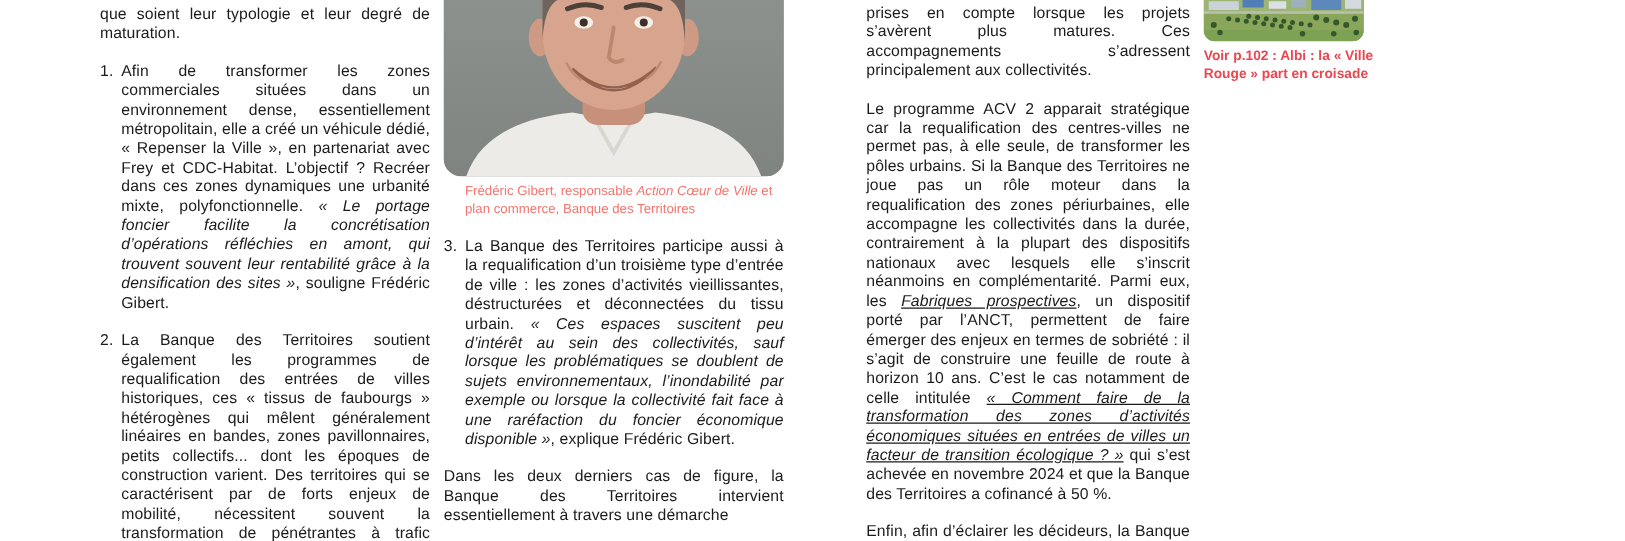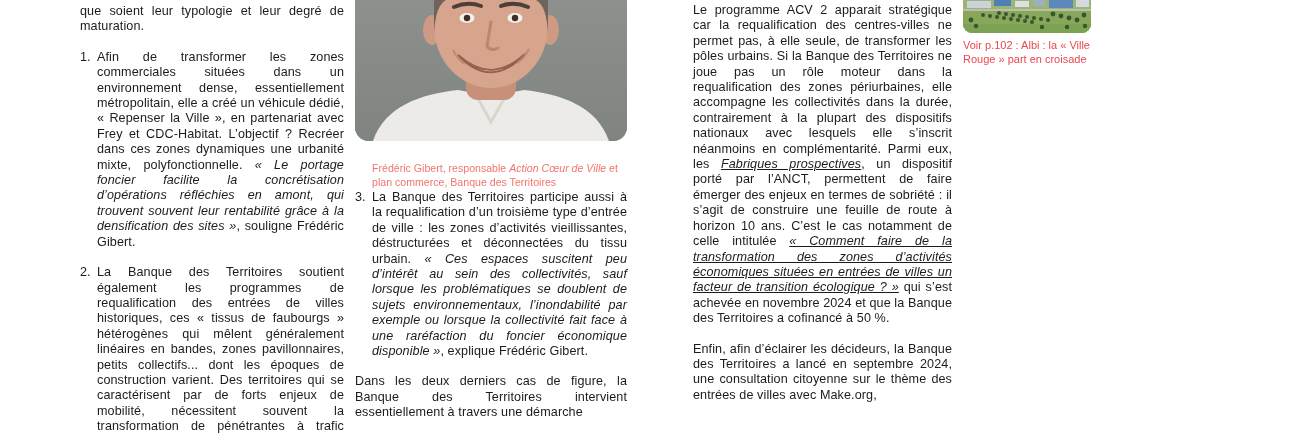--- a/index.html
+++ b/index.html
@@ -17,31 +17,31 @@
   .li .num{position:absolute;left:0;top:0;}
   .col-left{left:80px;top:4px;width:264px;}
   .col-mid{left:355px;top:190px;width:272px;}
   .col-right{left:693px;top:3px;width:259px;}
   .photo{
     position:absolute;left:355px;top:0;width:272px;height:141px;
     border-radius:0 0 14px 14px;overflow:hidden;background:#868b88;
   }
   .photo svg{display:block;width:100%;height:100%;}
   .photo-caption{
-    position:absolute;left:372px;top:162px;width:250px;
+    position:absolute;left:372px;top:147px;width:250px;
     font-size:10.6px;line-height:13.6px;color:#f2756d;text-align:left;
   }
   .thumb{
     position:absolute;left:963px;top:0;width:128px;height:33px;
     border-radius:0 0 9px 9px;overflow:hidden;background:#86a355;
   }
   .thumb svg{display:block;width:100%;height:100%;}
   .note{
     position:absolute;left:963px;top:39px;width:142px;
-    font-size:11px;line-height:13.5px;font-weight:normal;color:#ea4750;text-align:left;
+    font-size:11px;line-height:13.5px;font-weight:bold;color:#ea4750;text-align:left;
   }
 </style>
 </head>
 <body>
 
 <div class="page">
 
   <div class="col col-left">
     <p>que soient leur typologie et leur degré de maturation.</p>
     <div class="li">
@@ -99,20 +99,21 @@
 
   <div class="col col-mid">
     <div class="li">
       <span class="num">3.</span>
       <span>La Banque des Territoires participe aussi à la requalification d’un troisième type d’entrée de ville : les zones d’activités vieillissantes, déstructurées et déconnectées du tissu urbain. </span><span class="bq">« Ces espaces suscitent peu d’intérêt au sein des collectivités, sauf lorsque les problématiques se doublent de sujets environnementaux, l’inondabilité par exemple ou lorsque la collectivité fait face à une raréfaction du foncier économique disponible »</span><span>, explique Frédéric Gibert.</span>
     </div>
     <p>Dans les deux derniers cas de figure, la Banque des Territoires intervient essentiellement à travers une démarche</p>
   </div>
 
   <div class="col col-right">
+    <p>prises en compte lorsque les projets s’avèrent plus matures. Ces accompagnements s’adressent principalement aux collectivités.</p>
     <p>
       <span>Le programme ACV 2 apparait stratégique car la requalification des centres-villes ne permet pas, à elle seule, de transformer les pôles urbains. Si la Banque des Territoires ne joue pas un rôle moteur dans la requalification des zones périurbaines, elle accompagne les collectivités dans la durée, contrairement à la plupart des dispositifs nationaux avec lesquels elle s’inscrit néanmoins en complémentarité. Parmi eux, les </span><span class="itl">Fabriques prospectives</span><span>, un dispositif porté par l’ANCT, permettent de faire émerger des enjeux en termes de sobriété : il s’agit de construire une feuille de route à horizon 10 ans. C’est le cas notamment de celle intitulée </span><span class="itl">« Comment faire de la transformation des zones d’activités économiques situées en entrées de villes un facteur de transition écologique ? »</span><span> qui s’est achevée en novembre 2024 et que la Banque des Territoires a cofinancé à 50 %.</span>
     </p>
     <p>Enfin, afin d’éclairer les décideurs, la Banque des Territoires a lancé en septembre 2024, une consultation citoyenne sur le thème des entrées de villes avec Make.org,</p>
   </div>
 
   <div class="thumb">
     <svg viewBox="0 0 128 33" preserveAspectRatio="none">
       <rect width="128" height="33" fill="#8aa65a"></rect>
       <rect x="0" y="0" width="128" height="11" fill="#9db573"></rect>

